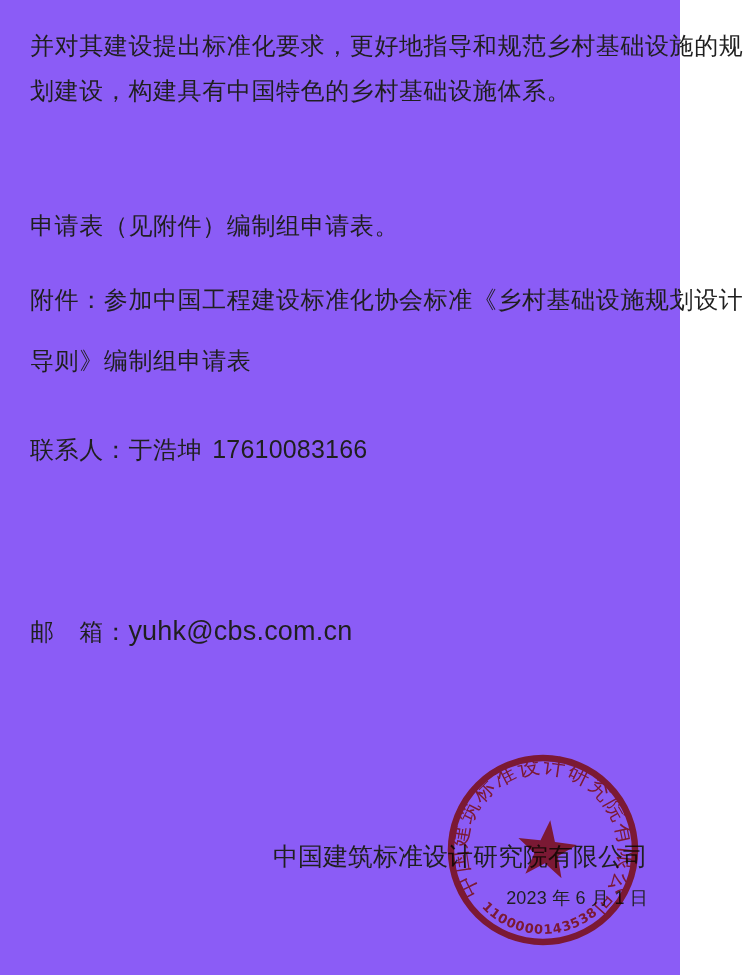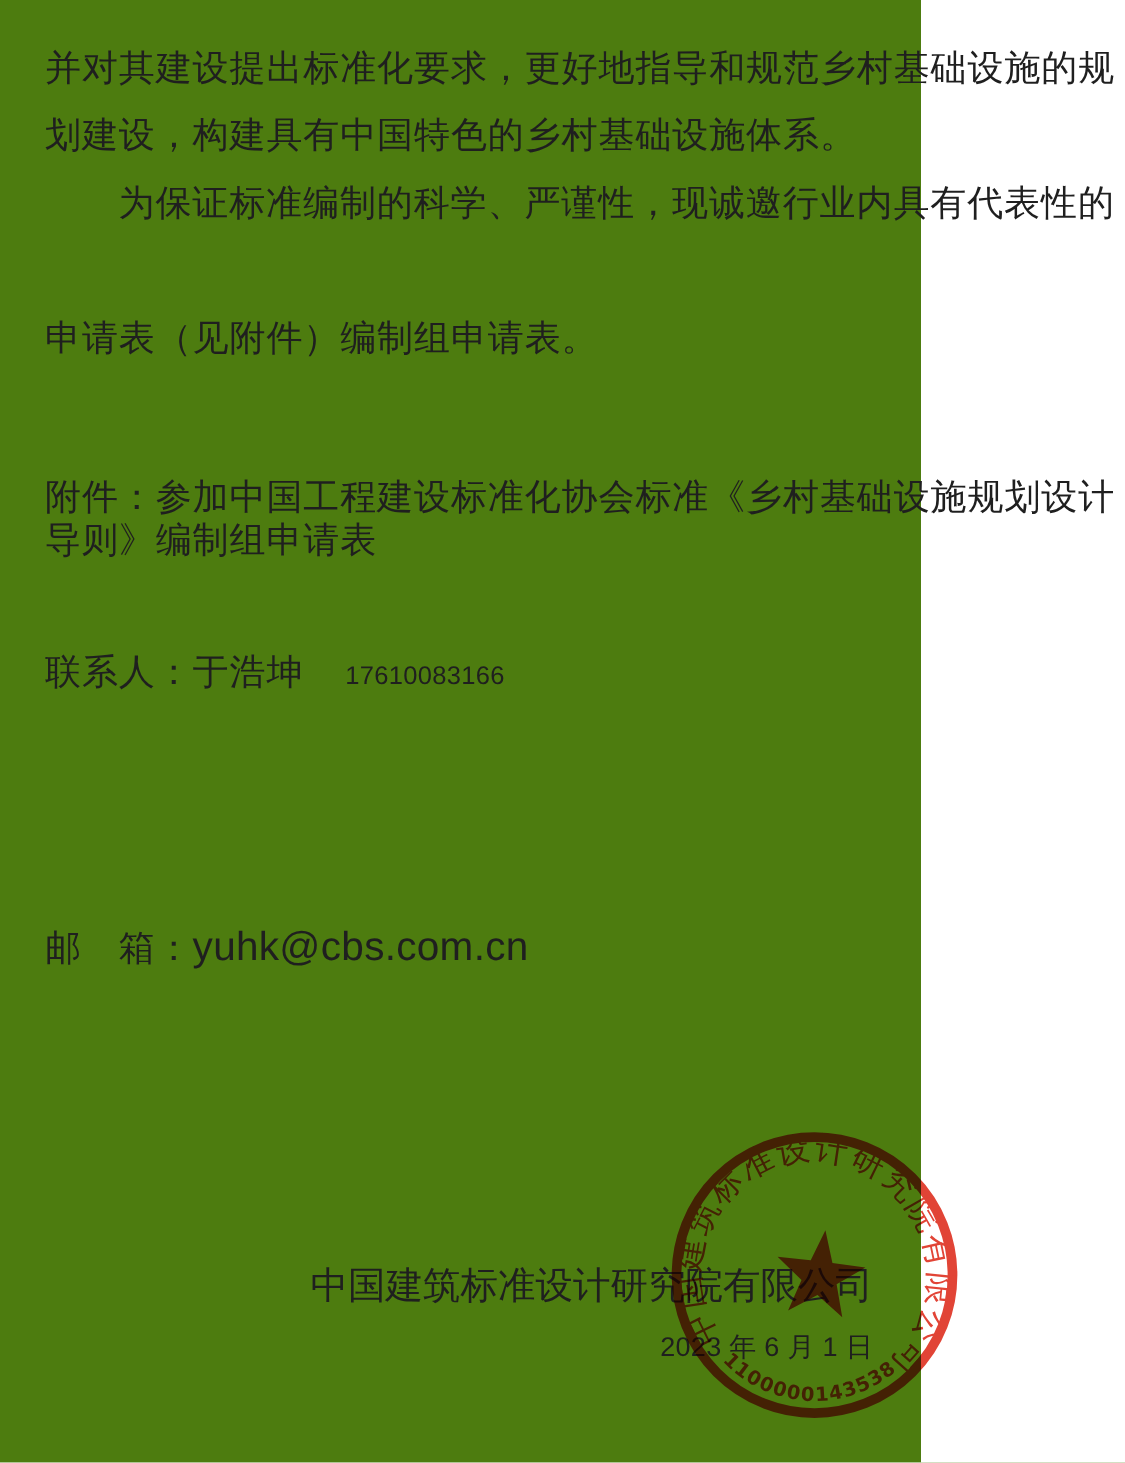--- a/index.html
+++ b/index.html
@@ -4,39 +4,39 @@
 <style>
   html,body { margin:0; padding:0; }
   body {
     width:750px; height:975px;
     background:#ffffff;
     font-family:"Liberation Serif","DejaVu Serif",serif;
     overflow:hidden;
   }
   .page {
     position:relative;
-    width:614px; height:975px;
-    background:#4d7c0f;
+    width:680px; height:975px;
+    background:#8b5cf6;
   }
   .ln {
     position:absolute;
     left:30px;
     margin:0;
     font-size:24px;
     letter-spacing:0.6px;
     line-height:32px;
     color:#1f1f1f;
     white-space:nowrap;
   }
   .ln.indent { left:79px; }
   .num {
     font-family:"Liberation Sans","DejaVu Sans",sans-serif;
     letter-spacing:0.2px;
   }
-  .phone { margin-left:28px; font-size:17px; }
+  .phone { margin-left:10px; font-size:25px; }
   .email { font-size:27px; }
   .sig-company {
     position:absolute;
     right:32px; top:840px;
     margin:0;
     font-size:25px;
     letter-spacing:0px;
     color:#1f1f1f;
     white-space:nowrap;
   }
@@ -62,24 +62,23 @@
     font-weight:bold;
   }
 </style>
 </head>
 <body>
 
 <div class="page">
 
   <p class="ln" style="top:30px">并对其建设提出标准化要求，更好地指导和规范乡村基础设施的规</p>
   <p class="ln" style="top:75px">划建设，构建具有中国特色的乡村基础设施体系。</p>
-  <p class="ln indent" style="top:120px">为保证标准编制的科学、严谨性，现诚邀行业内具有代表性的</p>
   <p class="ln" style="top:210px">申请表（见附件）编制组申请表。</p>
 
-  <p class="ln" style="top:316px">附件：参加中国工程建设标准化协会标准《乡村基础设施规划设计</p>
+  <p class="ln" style="top:284px">附件：参加中国工程建设标准化协会标准《乡村基础设施规划设计</p>
   <p class="ln" style="top:345px">导则》编制组申请表</p>
 
   <p class="ln" style="top:433px"><span>联系人：</span><span>于浩坤</span><span class="num phone">17610083166</span></p>
 
   <p class="ln" style="top:615px"><span>邮　箱：</span><span class="num email">yuhk@cbs.com.cn</span></p>
 
   <p class="sig-company">中国建筑标准设计研究院有限公司</p>
   <p class="sig-date num">2023 年 6 月 1 日</p>
 
   <svg class="seal" width="210" height="210" viewBox="0 0 210 210">

